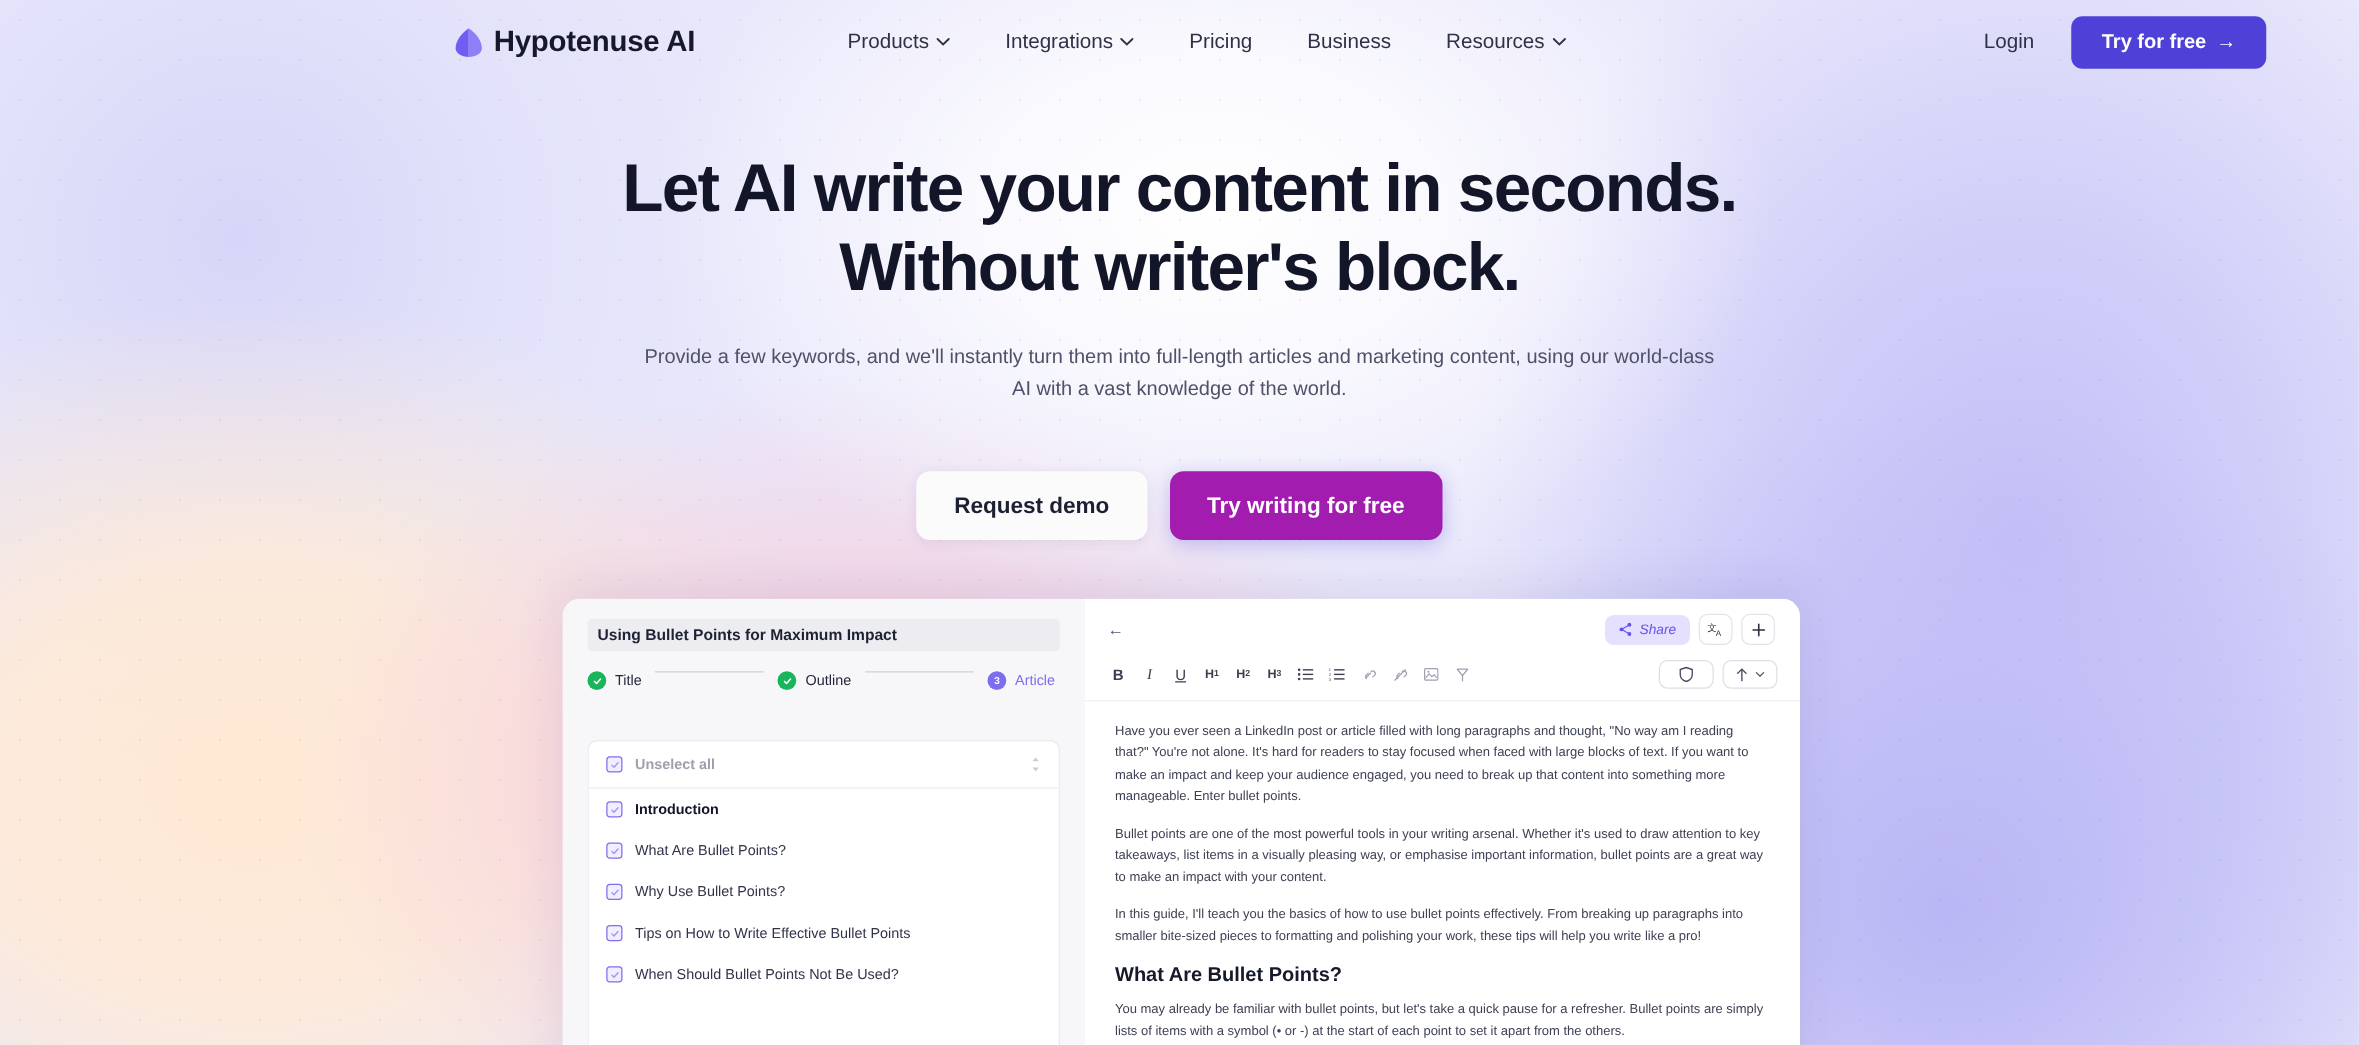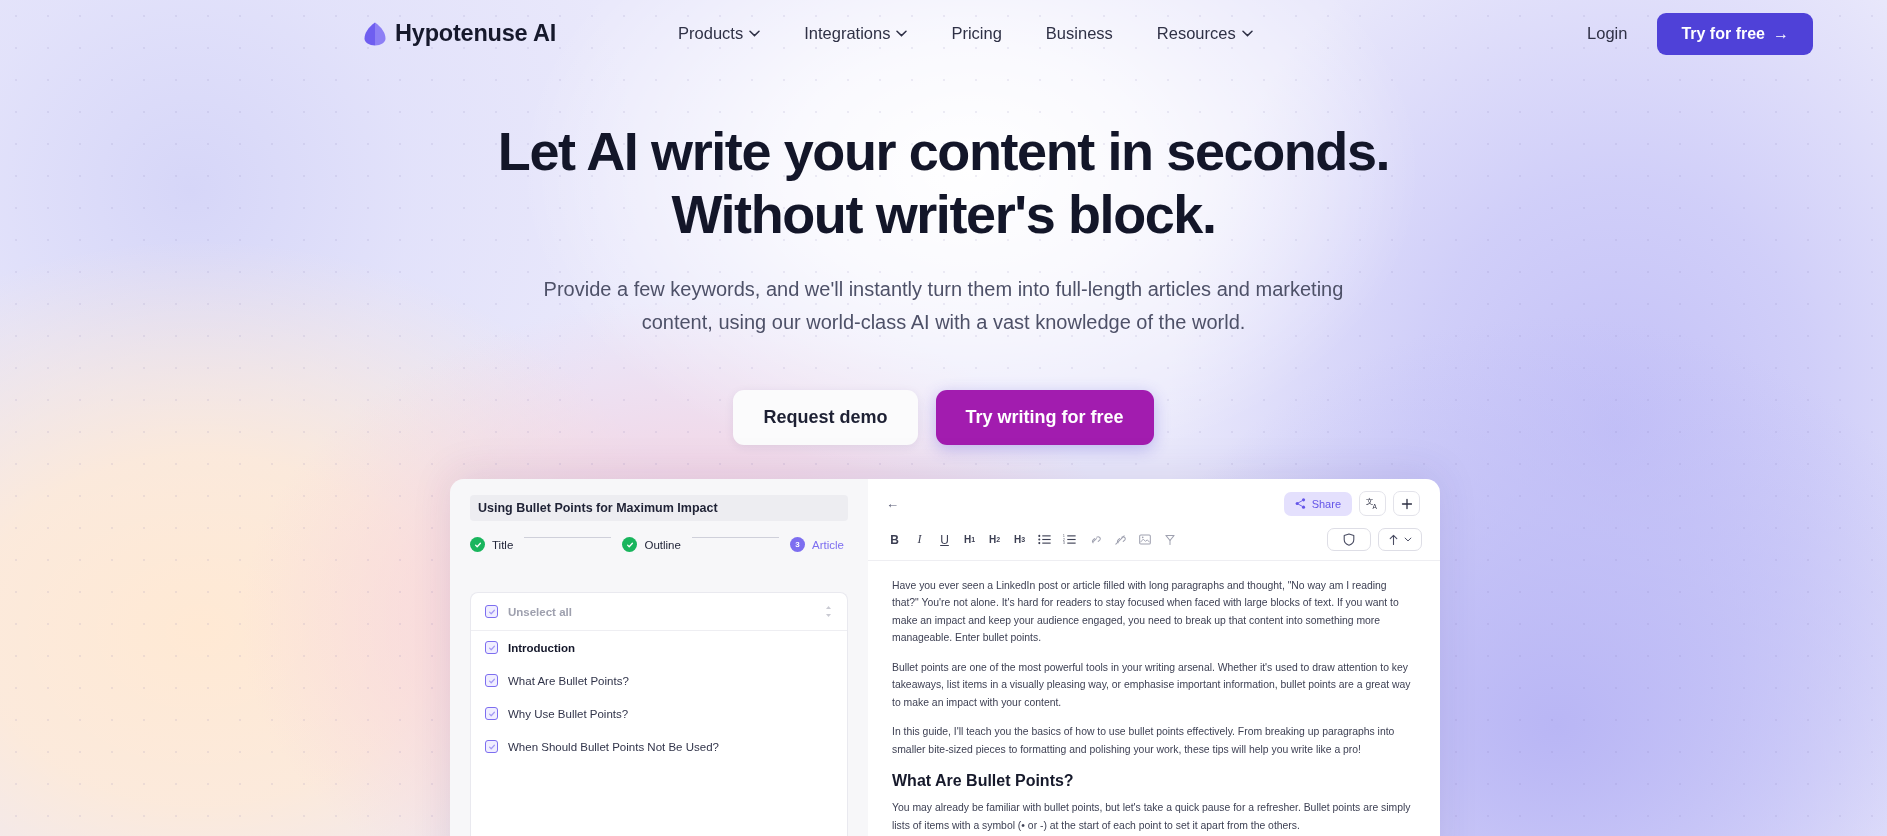--- a/index.html
+++ b/index.html
@@ -149,21 +149,21 @@
   .hero-title {
     font-size: 54px;
     line-height: 1.16;
     font-weight: 700;
     color: #131629;
     letter-spacing: -1.4px;
   }
   .hero-sub {
     margin: 28px auto 0;
     width: 860px;
-    font-size: 20px;
+    font-size: 16px;
     line-height: 1.62;
     color: #4e5168;
   }
 
   .cta-row {
     margin-top: 52px;
     display: flex;
     justify-content: center;
     align-items: center;
     gap: 18px;
@@ -327,21 +327,21 @@
   }
   .share-pill {
     display: flex;
     align-items: center;
     gap: 6px;
     background: #e4e0fd;
     border-radius: 7px;
     padding: 6px 11px;
     cursor: pointer;
   }
-  .share-pill .lbl { font-size: 11px; color: #6455e8; font-weight: 500; }
+  .share-pill .lbl { font-size: 11px; color: #6455e8; font-weight: 500; font-style: italic; }
   .icon-btn {
     width: 27px; height: 25px;
     border: 1px solid #e3e3ea;
     border-radius: 7px;
     background: #fff;
     display: flex;
     align-items: center;
     justify-content: center;
     cursor: pointer;
   }
@@ -558,20 +558,28 @@
 
         <div class="outline-item">
           <span class="ck">
             <svg viewBox="0 0 10 10">
                 <path d="M2 5.2 L4 7.2 L8 2.8" fill="none" stroke="#a49af4" stroke-width="1.5" stroke-linecap="round" stroke-linejoin="round"></path>
               </svg>
           </span>
           <span class="outline-item-label">Why Use Bullet Points?</span>
         </div>
 
+        <div class="outline-item">
+          <span class="ck">
+            <svg viewBox="0 0 10 10">
+                <path d="M2 5.2 L4 7.2 L8 2.8" fill="none" stroke="#a49af4" stroke-width="1.5" stroke-linecap="round" stroke-linejoin="round"></path>
+              </svg>
+          </span>
+          <span class="outline-item-label">Tips on How to Write Effective Bullet Points</span>
+        </div>
 
         <div class="outline-item">
           <span class="ck">
             <svg viewBox="0 0 10 10">
                 <path d="M2 5.2 L4 7.2 L8 2.8" fill="none" stroke="#a49af4" stroke-width="1.5" stroke-linecap="round" stroke-linejoin="round"></path>
               </svg>
           </span>
           <span class="outline-item-label">When Should Bullet Points Not Be Used?</span>
         </div>
 

